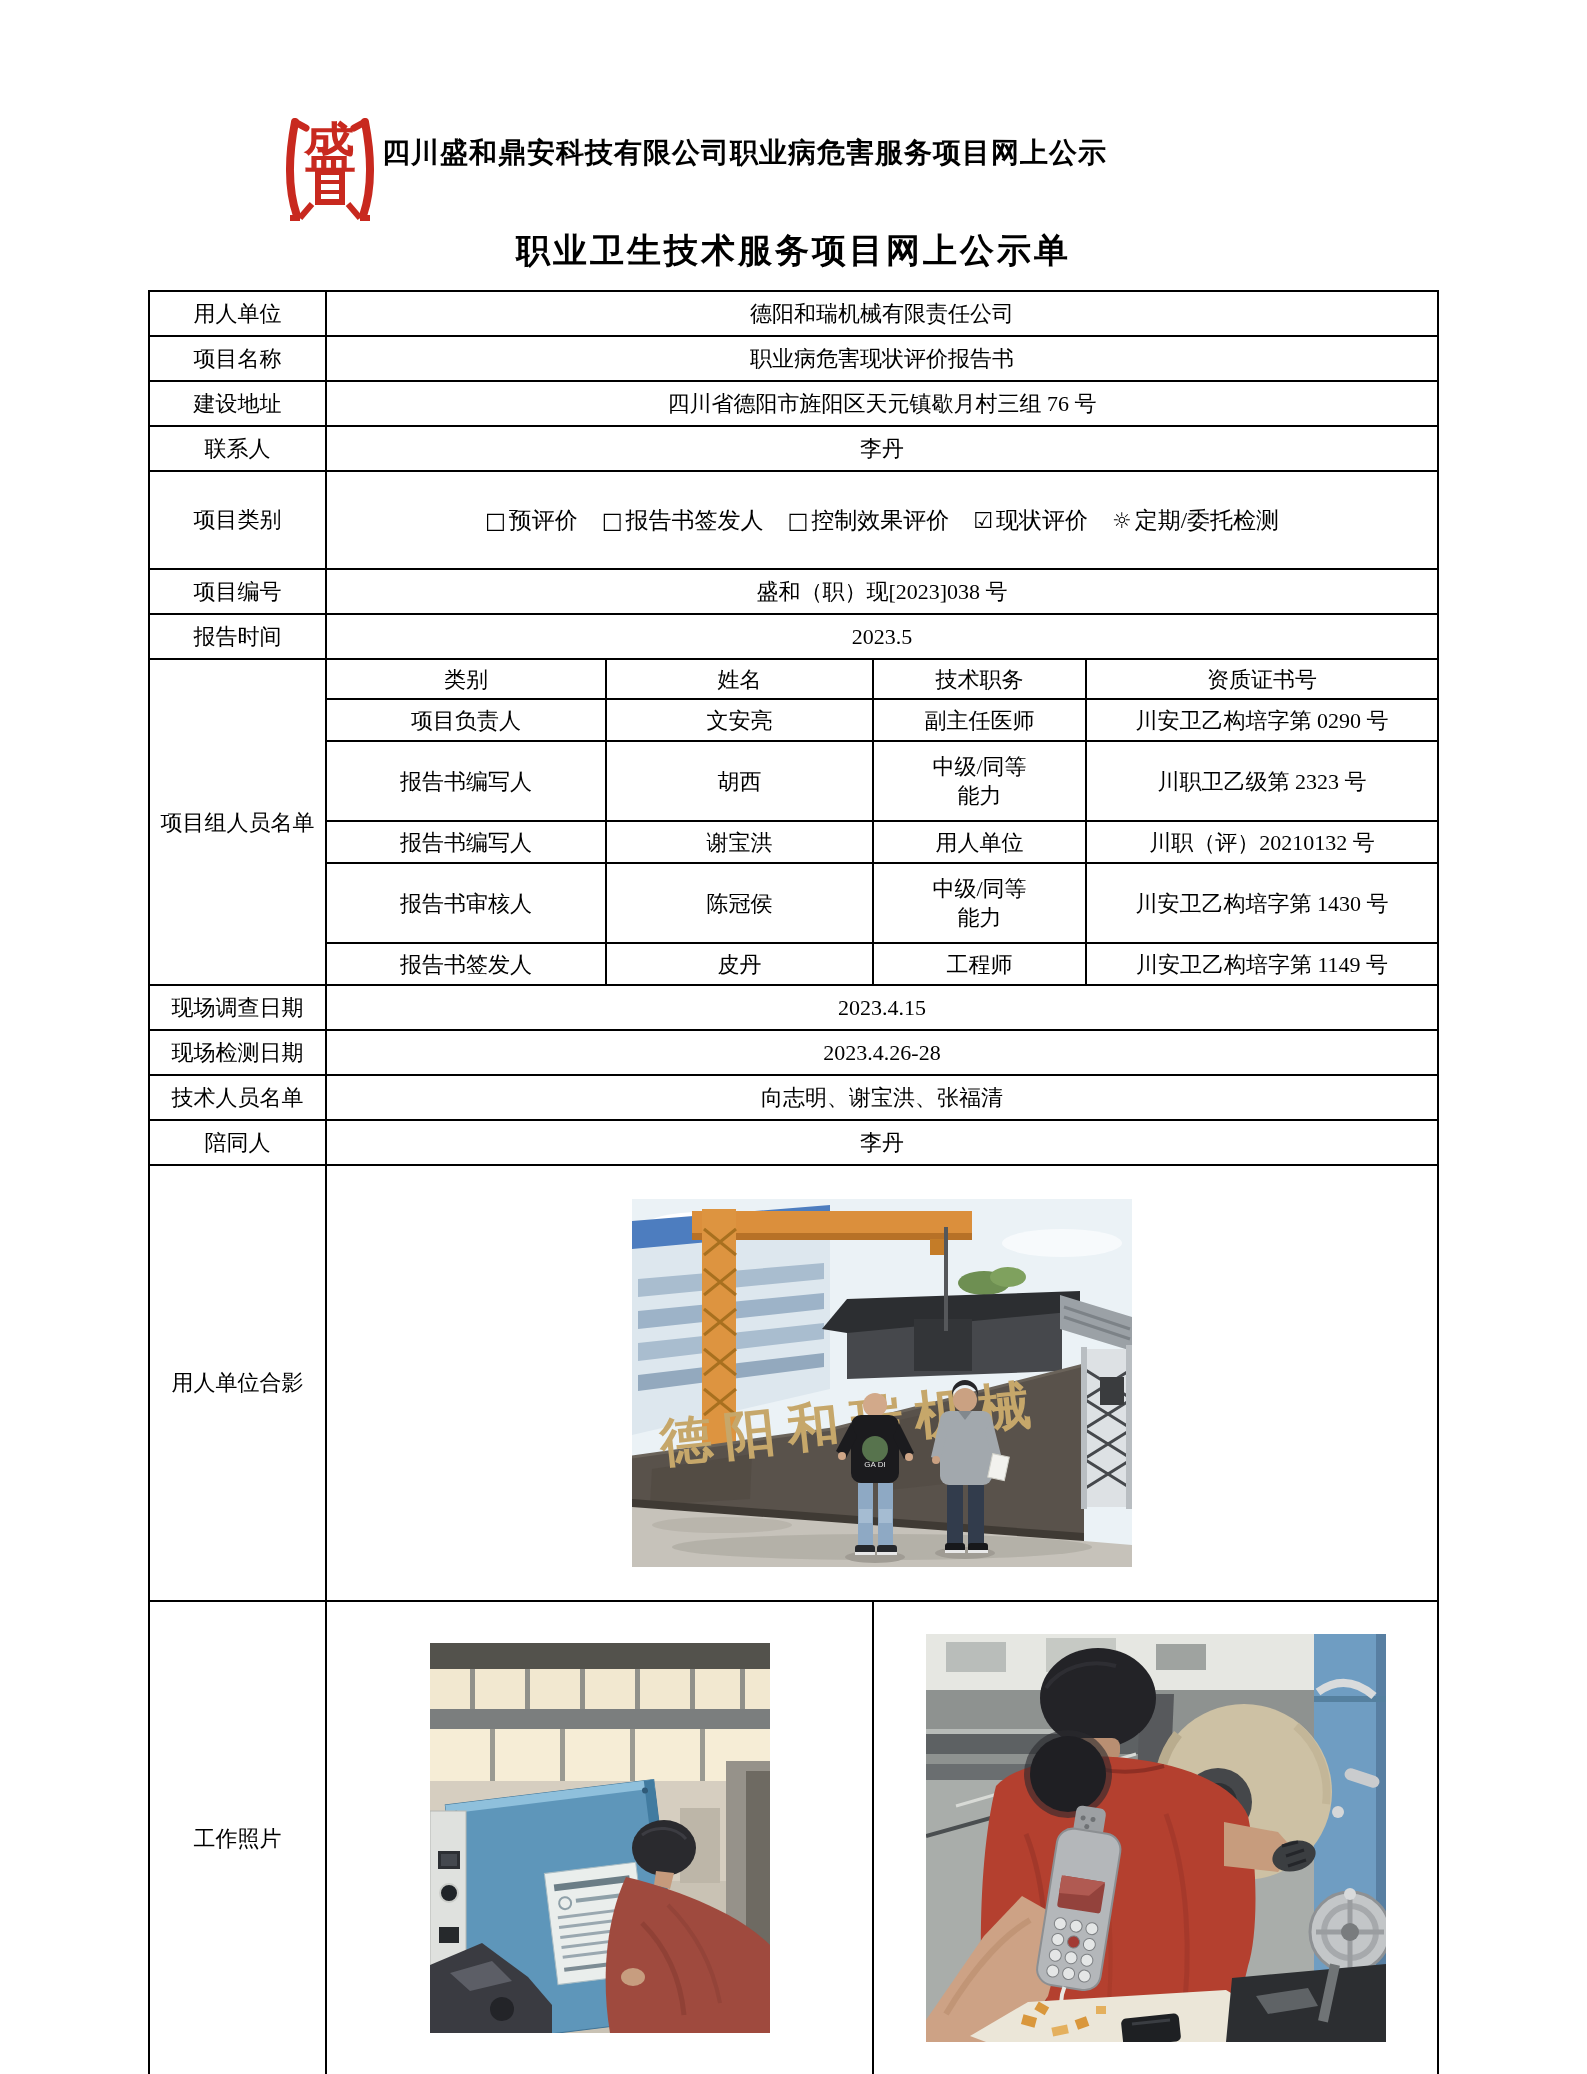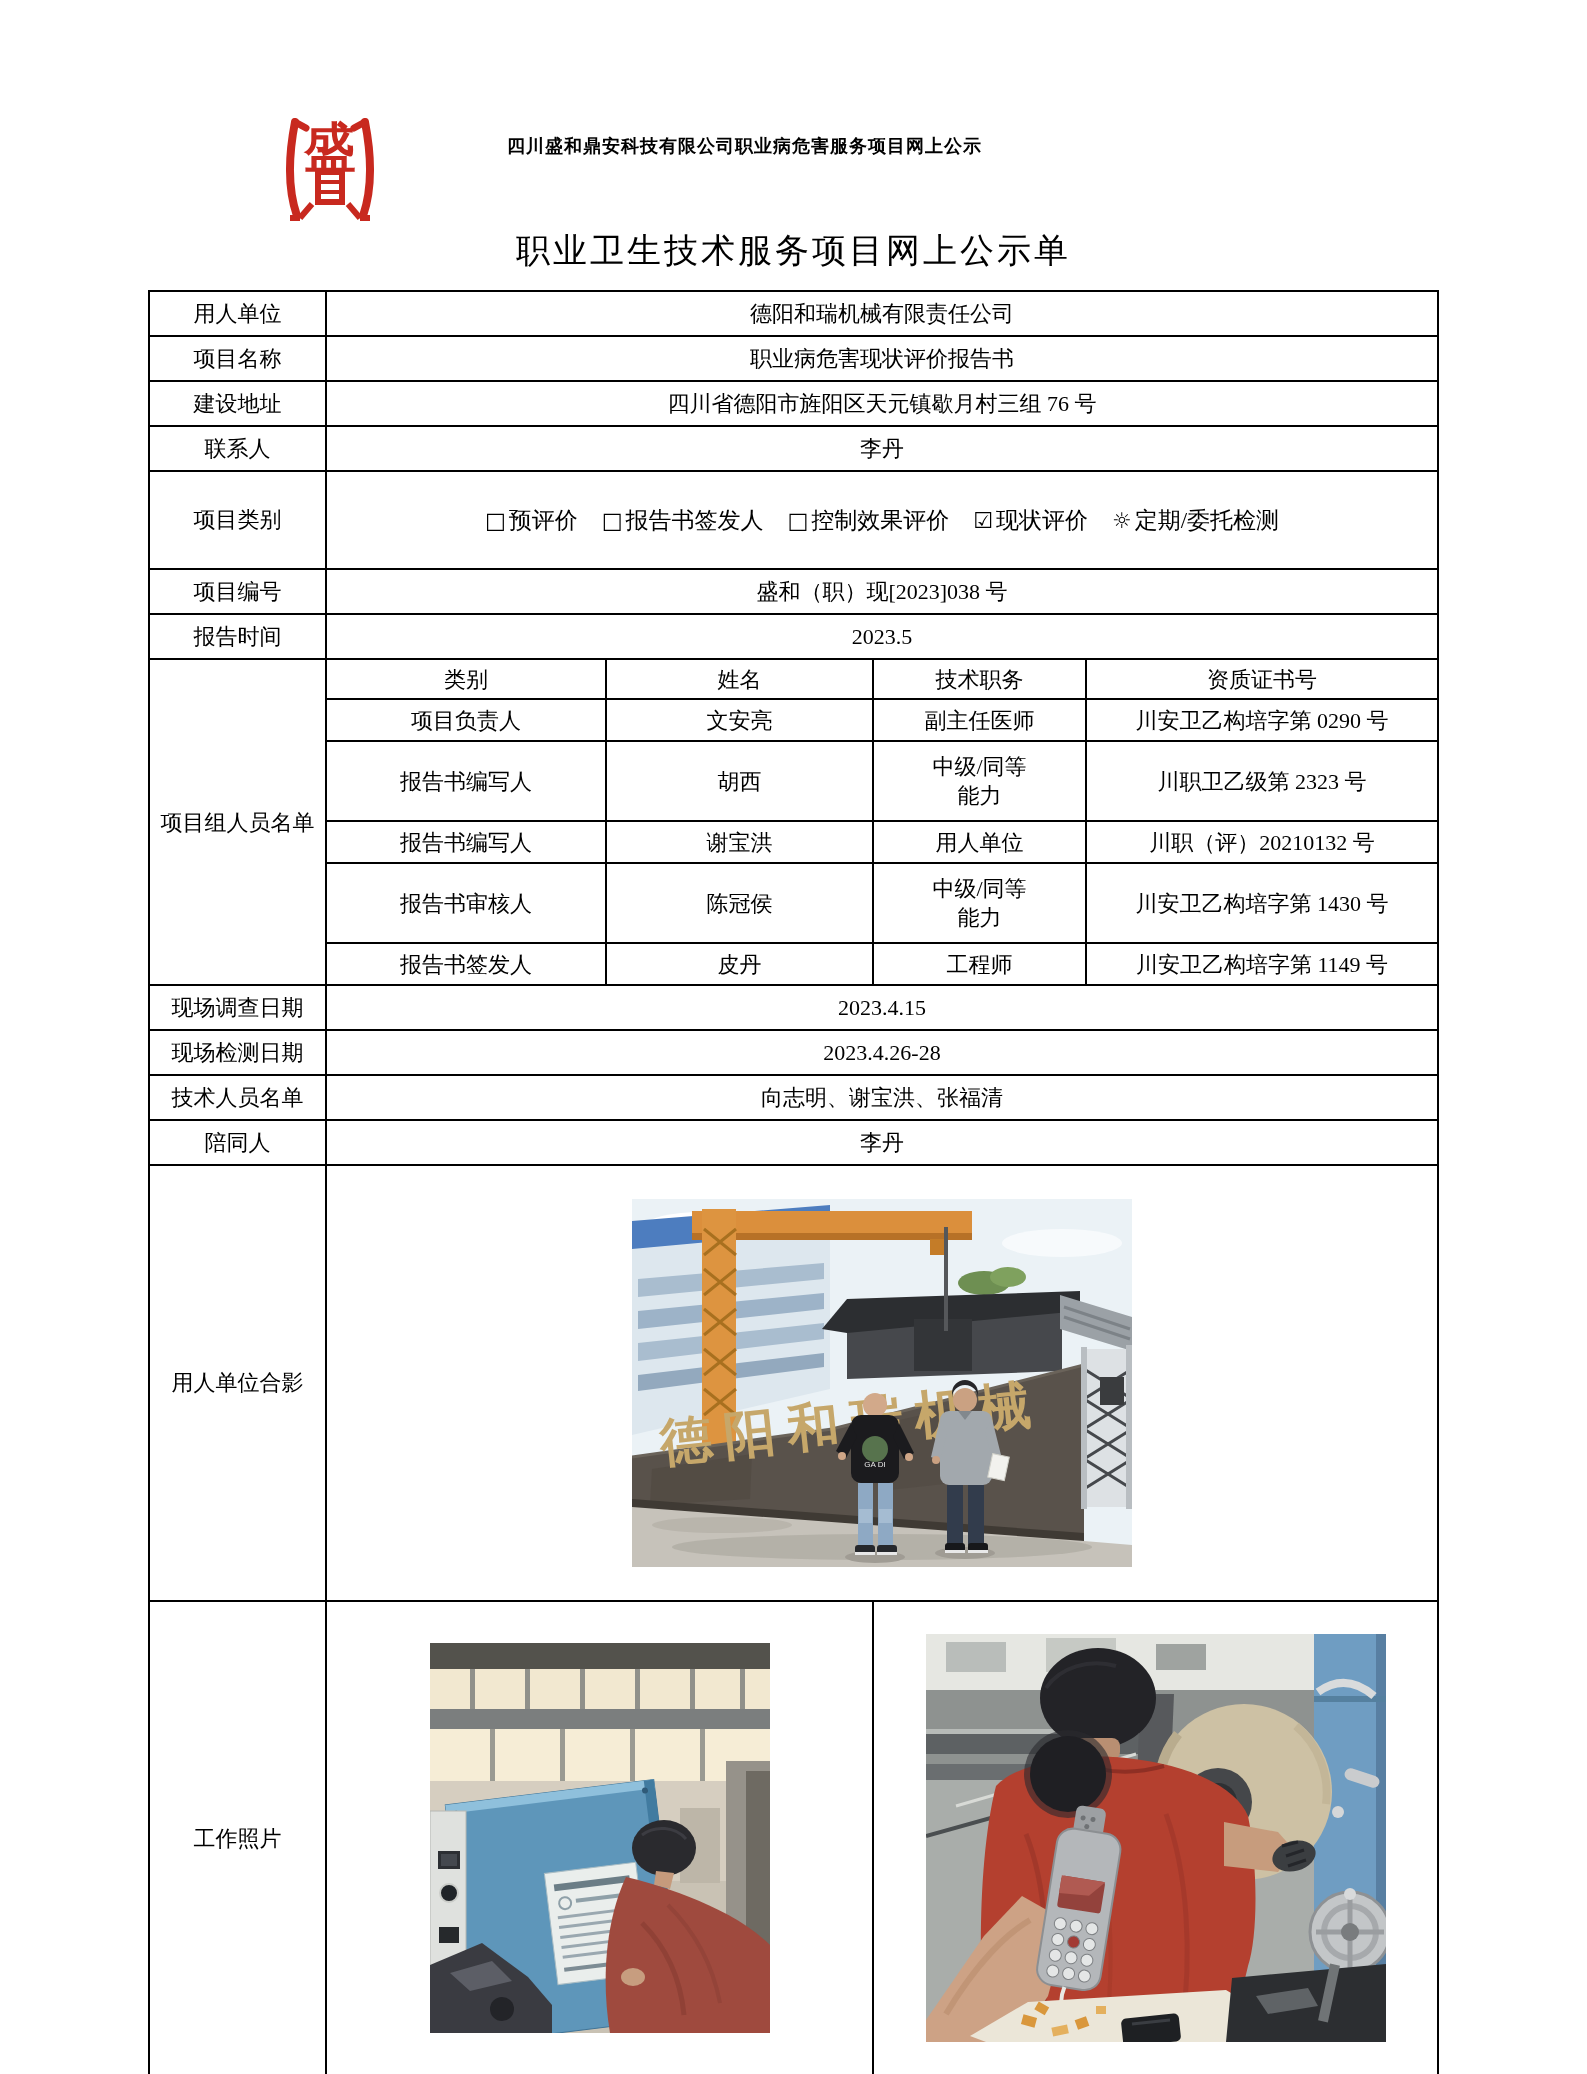--- a/index.html
+++ b/index.html
@@ -4,24 +4,24 @@
 <style>
   html,body{margin:0;padding:0;background:#ffffff;}
   .page{position:relative;width:1587px;height:2074px;background:#ffffff;overflow:hidden;
         font-family:"Liberation Serif","DejaVu Serif",serif;color:#000;}
   
   .header{position:absolute;top:98px;left:148px;width:1289px;height:140px;}
   .logo{position:absolute;left:132px;top:12px;width:100px;height:116px;}
   .company-line{position:absolute;left:0;top:36px;width:100%;text-align:center;
         padding-right:96px;box-sizing:border-box;
         font-family:"Liberation Sans","DejaVu Sans",sans-serif;
-        font-weight:bold;font-size:18px;letter-spacing:1px;}
+        font-weight:bold;font-size:28px;letter-spacing:1px;}
   .doc-title{position:absolute;top:228px;left:0;width:1587px;margin:0;text-align:center;
         font-family:"Liberation Sans","DejaVu Sans",sans-serif;
-        font-weight:normal;font-size:34px;letter-spacing:3px;}
+        font-weight:bold;font-size:34px;letter-spacing:3px;}
   
   table.main{position:absolute;top:290px;left:148px;width:1289px;
         border-collapse:collapse;table-layout:fixed;
         border:2px solid #000;}
   table.main td{border:2px solid #000;text-align:center;vertical-align:middle;
         font-size:22px;padding:3px 6px;white-space:pre-line;line-height:1.35;}
   td.lbl{font-weight:normal;}
   tr.h45{height:45px;} tr.h40{height:40px;} tr.h42{height:42px;}
   tr.h80{height:80px;} tr.hphoto1{height:400px;} tr.hphoto2{height:436px;}
   .opts{display:flex;justify-content:center;align-items:center;gap:24px;font-size:23px;}

